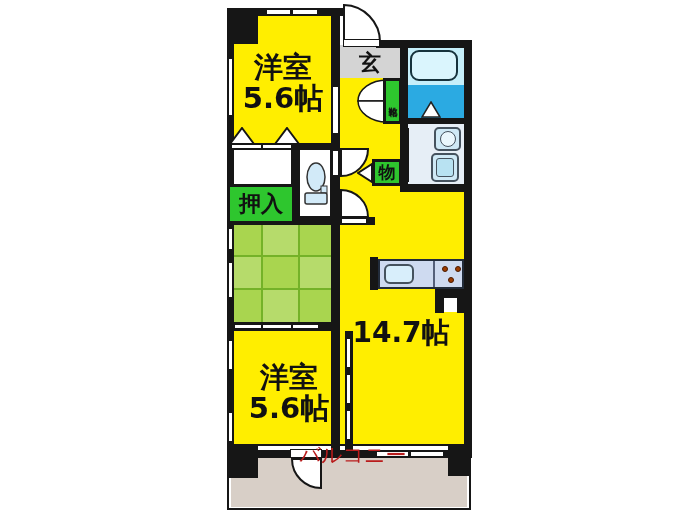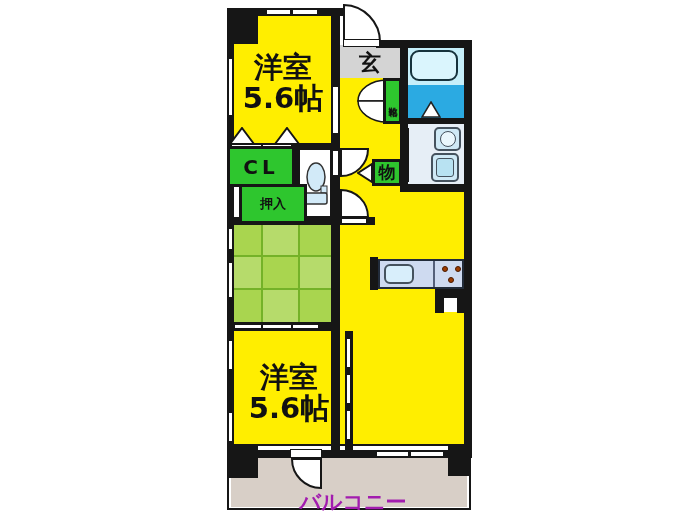--- a/index.html
+++ b/index.html
@@ -145,43 +145,41 @@
     </svg>
 
   <div class="wall" style="left:370px;top:257px;width:8px;height:33px;"></div>
   <div class="fixture" style="left:378px;top:259px;width:86px;height:30px;background:#cedaf0;border:2px solid #222c3a;"></div>
   <div class="fixture" style="left:384px;top:264px;width:30px;height:20px;background:#d8eefb;border:2px solid #45525e;border-radius:6px;"></div>
   <div class="abs" style="left:433px;top:261px;width:2px;height:26px;background:#55607a;"></div>
   <div class="fixture" style="left:442px;top:266px;width:6px;height:6px;background:#9c3b00;border:1px solid #4a1a00;border-radius:50%;"></div>
   <div class="fixture" style="left:455px;top:266px;width:6px;height:6px;background:#9c3b00;border:1px solid #4a1a00;border-radius:50%;"></div>
   <div class="fixture" style="left:448px;top:277px;width:6px;height:6px;background:#9c3b00;border:1px solid #4a1a00;border-radius:50%;"></div>
 
-  <div class="greenbox" style="left:227px;top:146px;width:68px;height:41px;font-size:20px;letter-spacing:4px;">
-    <span>CL</span>
-  </div>
-  <div class="greenbox" style="left:227px;top:184px;width:68px;height:40px;font-size:13px;margin-left:12px;">
+  <div class="greenbox" style="left:227px;top:184px;width:68px;height:40px;font-size:22px;">
     <span>押入</span>
   </div>
   <div class="greenbox" style="left:372px;top:159px;width:30px;height:27px;font-size:17px;">
     <span>物</span>
   </div>
   <div class="greenbox" style="left:383px;top:78px;width:19px;height:46px;font-size:9px;">
     <span style="writing-mode:vertical-rl;letter-spacing:1px;">靴箱</span>
   </div>
 
   <div class="roomlabel" style="left:232px;top:52px;width:102px;font-size:29px;">
     <div>洋室</div>
     <div>5.6帖</div>
   </div>
   <div class="roomlabel" style="left:231px;top:362px;width:116px;font-size:29px;">
     <div>洋室</div>
     <div>5.6帖</div>
   </div>
   <div class="roomlabel" style="left:336px;top:318px;width:130px;font-size:28px;">
+    <div>14.7帖</div>
   </div>
   <div class="roomlabel" style="left:338px;top:51px;width:64px;font-size:22px;">
     <span>玄</span>
   </div>
-  <div class="roomlabel" style="left:258px;top:491px;width:190px;font-size:21px;font-weight:700;color:#a21caf;">
+  <div class="roomlabel" style="left:258px;top:444px;width:190px;font-size:21px;font-weight:400;color:#b91c1c;">
     <span>バルコニー</span>
   </div>
 
 </div>
 
 </body></html>

